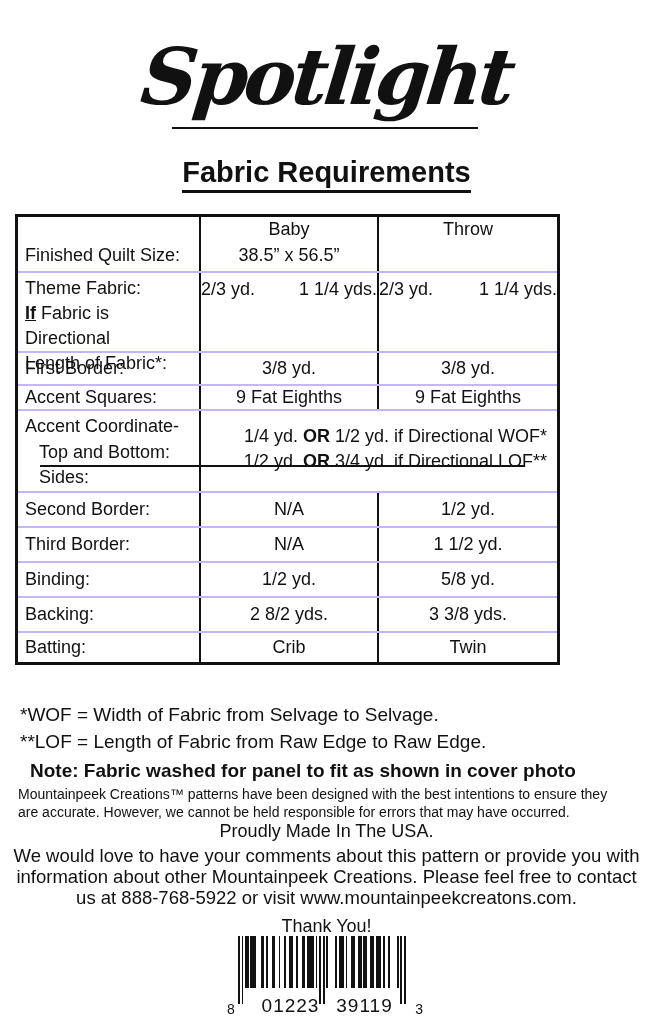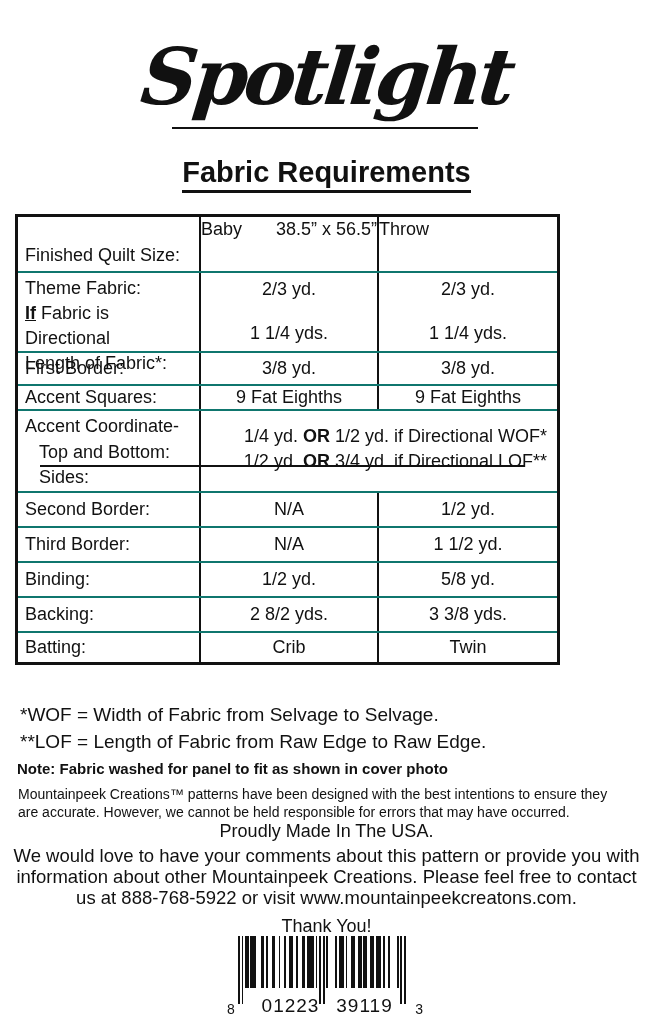--- a/index.html
+++ b/index.html
@@ -13,51 +13,51 @@
   .logo-underline{position:absolute;top:127px;left:172px;width:306px;height:2px;background:#111;z-index:2;}
 
   
   .title{position:absolute;top:156px;left:0;width:100%;text-align:center;}
   .title span{display:inline-block;font-size:29px;font-weight:bold;
               border-bottom:3px solid #111;padding-bottom:1px;}
 
   
   .qtable{position:absolute;top:214px;left:15px;width:545px;border:3px solid #111;
           box-sizing:border-box;font-size:18px;background:#fff;}
-  .trow{display:flex;border-top:2px solid #0f766e;box-sizing:border-box;position:relative;}
+  .trow{display:flex;border-top:2px solid #c4b5fd;box-sizing:border-box;position:relative;}
   .trow:first-child{border-top:none;}
   .cl{width:183px;border-right:2px solid #111;padding-left:7px;box-sizing:border-box;}
   .cb{width:178px;border-right:2px solid #111;text-align:center;box-sizing:border-box;}
   .ct{flex:1;text-align:center;box-sizing:border-box;}
   .cm{flex:1;text-align:right;padding-right:10px;box-sizing:border-box;}
 
   .r-head{height:54px;}
   .r-head .cl{display:flex;align-items:flex-end;padding-bottom:5px;}
-  .r-head .cb,.r-head .ct{display:flex;justify-content:space-between;
+  .r-head .cb,.r-head .ct{display:flex;flex-direction:column;justify-content:space-between;
                           padding-top:2px;padding-bottom:5px;}
   .r-theme{height:80px;}
   .r-theme .cl{padding-top:3px;line-height:25px;}
-  .r-theme .cb,.r-theme .ct{display:flex;flex-direction:column;justify-content:space-between;
+  .r-theme .cb,.r-theme .ct{display:flex;flex-direction:row;justify-content:space-between;
                             padding-top:4px;padding-bottom:5px;line-height:25px;}
   .r-single{height:35px;}
   .r-single .cl{display:flex;align-items:center;}
   .r-single .cb,.r-single .ct{display:flex;align-items:center;justify-content:center;}
   .r-accent{height:82px;}
   .r-accent .cl{padding-top:3px;line-height:25.5px;}
   .r-accent .cm{display:flex;flex-direction:column;justify-content:center;
                 padding-bottom:4px;line-height:25.5px;}
   .indent{padding-left:14px;display:block;}
   .u-b{font-weight:bold;text-decoration:underline;}
   .b{font-weight:bold;}
   .accent-underline{position:absolute;left:22px;top:54px;width:484px;height:2px;background:#111;z-index:2;}
 
   
   .foot1{position:absolute;top:704px;left:20px;font-size:19px;}
   .foot2{position:absolute;top:731px;left:20px;font-size:19px;}
-  .note{position:absolute;top:760px;left:17px;font-size:15px;font-weight:bold;}
+  .note{position:absolute;top:760px;left:30px;font-size:19px;font-weight:bold;}
   .disc{position:absolute;top:786px;left:18px;font-size:14px;line-height:17.5px;}
   .made{position:absolute;top:821px;left:0;width:100%;text-align:center;font-size:18px;}
   .contact{position:absolute;top:845px;left:0;width:100%;text-align:center;
            font-size:18.5px;line-height:21px;}
   .thanks{position:absolute;top:916px;left:0;width:100%;text-align:center;font-size:18px;}
 
   
   .barcode{position:absolute;left:227px;top:936px;width:200px;height:84px;}
   .bars{position:absolute;left:11px;top:0;display:flex;align-items:flex-start;}
   .bars div{width:1.78px;}

